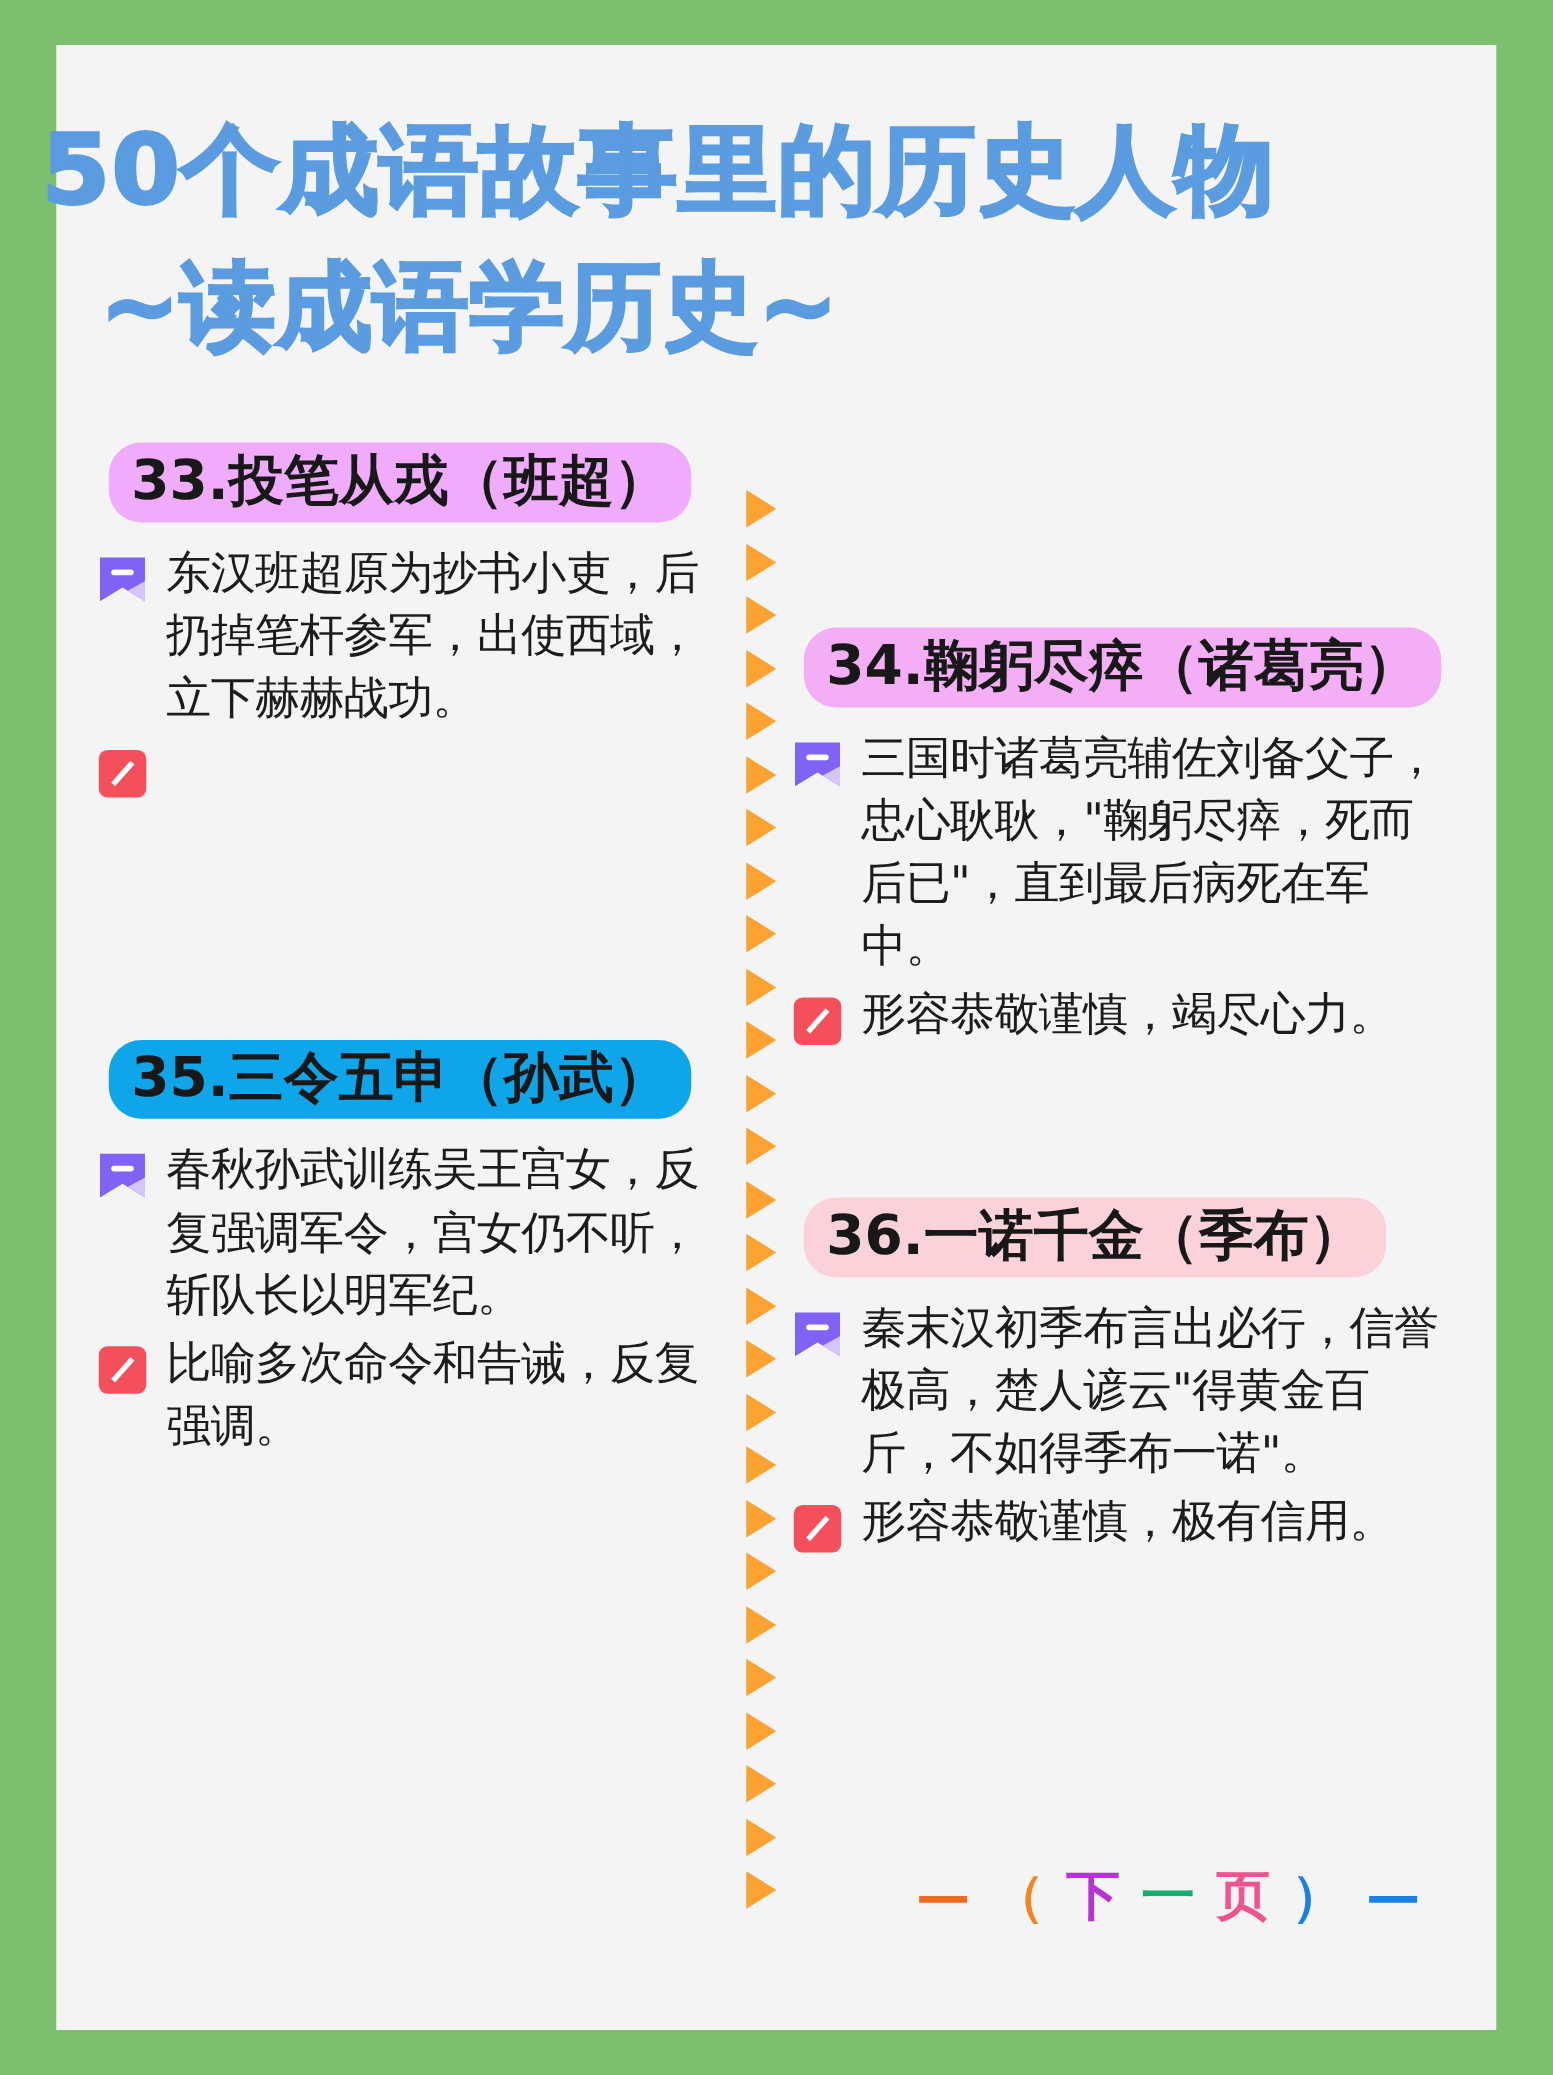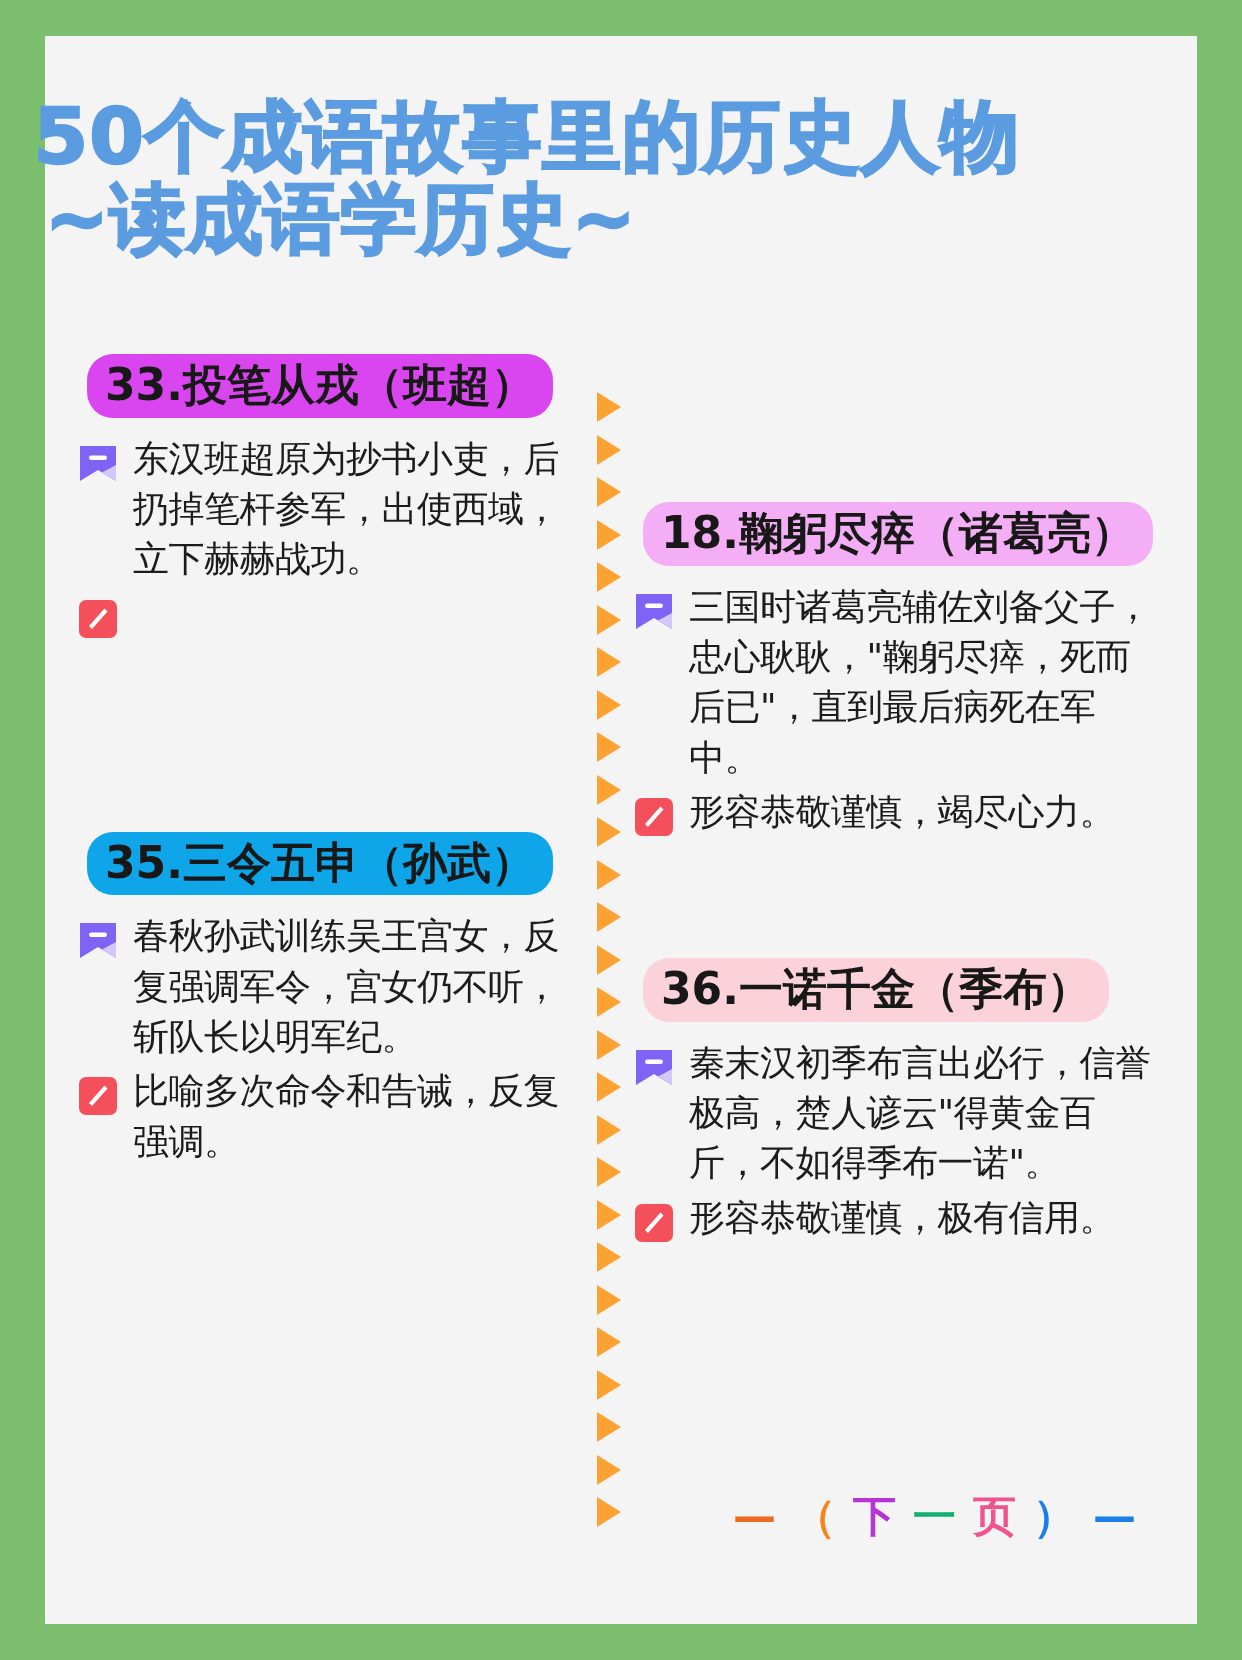--- a/index.html
+++ b/index.html
@@ -47,21 +47,22 @@
     line-height: 1.0;
     white-space: nowrap;
     -webkit-text-stroke: 2.5px #5B9BE0;
   }
   .title-line1 {
     font-size: 77px;
     transform: scaleX(1.02);
   }
   .title-line2 {
     font-size: 76px;
-    margin-top: 6px;
+    margin-top: 32px;
+    padding-left: 35px;
   }
 
   
   .col-left {
     position: absolute;
     left: 22px;
     top: 318px;
     width: 520px;
   }
   .col-right {
@@ -106,21 +107,21 @@
   .entry-head .htext {
     position: relative;
     z-index: 2;
     font-size: 44px;
     font-weight: 700;
     color: #181818;
     line-height: 1.08;
     white-space: nowrap;
     font-family: "DejaVu Sans", sans-serif;
   }
-  .hl-green  { background: #d946ef; }
+  .hl-green  { background: #f0abfc; }
   .hl-yellow { background: #0ea5e9; }
   .hl-violet { background: #F3AEF5; }
   .hl-pink   { background: #FCD2DA; }
 
   .bullet {
     display: flex;
     align-items: flex-start;
     margin: 0 0 4px 0;
     padding-left: 10px;
   }
@@ -256,21 +257,21 @@
           <span class="bullet-text">比喻多次命令和告诫，反复强调。</span>
         </div>
       </div>
 
     </div>
 
     <div class="col-right">
 
       <div class="entry" style="margin-top:148px;">
         <div class="entry-head hl-violet">
-          <div class="htext">18.鞠躬尽瘁（诸葛亮）</div>
+          <div class="htext">34.鞠躬尽瘁（诸葛亮）</div>
         </div>
         <div class="bullet">
           <span class="bullet-icon">
             <svg viewBox="0 0 42 42" width="42" height="42">
               <path d="M3 3 H39 V38 L21 27 L3 38 Z" fill="#7E63F4"></path>
               <path d="M39 22 V38 L25 29.5 Z" fill="#D4C6FA"></path>
               <rect x="12" y="12.5" width="18" height="4.6" rx="2.3" fill="#FFFFFF"></rect>
             </svg>
           </span>
           <span class="bullet-text">三国时诸葛亮辅佐刘备父子，忠心耿耿，"鞠躬尽瘁，死而后已"，直到最后病死在军中。</span>

